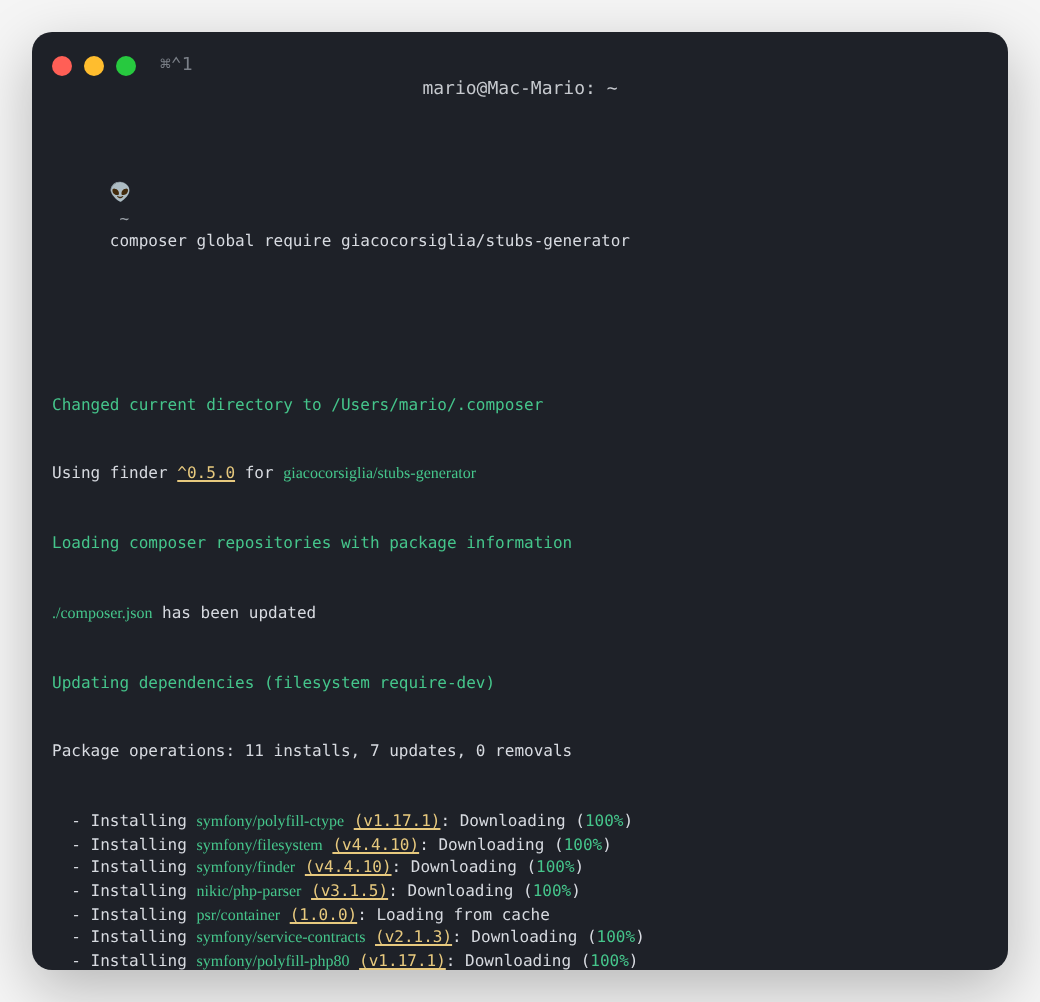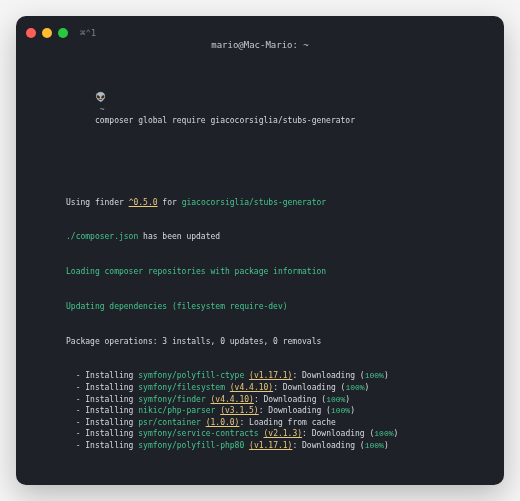--- a/index.html
+++ b/index.html
@@ -6,27 +6,27 @@
   .window{width:488px;height:469px;background:#1e2128;border-radius:10px;box-shadow:0 10px 30px rgba(0,0,0,0.25);overflow:hidden;display:flex;flex-direction:column;}
   .titlebar{display:flex;align-items:center;padding:6px 10px;font-size:9px;color:#aeb3bb;position:relative;flex:0 0 22px;}
   .dots{display:flex;gap:6px;}
   .dot{width:10px;height:10px;border-radius:50%;}
   .dot.r{background:#ff5f56;}
   .dot.y{background:#ffbd2e;}
   .dot.g{background:#27c93f;}
   .tab-label{margin-left:12px;color:#7a7f87;}
   .title{position:absolute;left:0;right:0;text-align:center;color:#c6c9ce;margin-top:24px;}
   .term{flex:1;padding:6px 10px 10px 10px;font-size:8px;line-height:1.45;color:#d7dae0;white-space:pre-wrap;word-break:break-all;}
-  .ln{display:block;margin-left:40px;}
+  .ln{display:block;}
   .prompt{color:#9aa0a7;}
   .cmd{color:#d7dae0;}
   .info{color:#45c58b;}
   .ver{color:#e7c97e;text-decoration:underline;}
-  .pkg{color:#45c58b;}
-  .pct{color:#45c58b;font-family:Liberation Mono, monospace;}
+  .pkg{color:#45c58b;font-family:Liberation Serif, serif;}
+  .pct{color:#45c58b;}
   .msg{color:#d7dae0;}
   .skull{font-size:9px;}
 </style>
 </head>
 <body>
 
 <div class="window">
   <div class="titlebar">
     <div class="dots">
       <div class="dot r"></div>
@@ -37,25 +37,26 @@
     <span class="title">mario@Mac-Mario: ~</span>
   </div>
 
   <div class="term">
     <span class="ln">
       <span class="skull">👽</span>
       <span class="prompt"> <span>~</span> </span>
       <span class="cmd">composer global require giacocorsiglia/stubs-generator</span>
     </span>
     <span class="ln">&nbsp;</span>
+    <span class="ln info">Changed current directory to /Users/mario/.composer</span>
     <span class="ln"><span class="msg">Using finder </span><span class="ver">^0.5.0</span><span class="msg"> for </span><span class="pkg">giacocorsiglia/stubs-generator</span></span>
+    <span class="ln info">Loading composer repositories with package information</span>
     <span class="ln"><span class="pkg">./composer.json</span><span class="msg"> has been updated</span></span>
-    <span class="ln info">Loading composer repositories with package information</span>
     <span class="ln info">Updating dependencies (filesystem require-dev)</span>
-    <span class="ln msg">Package operations: 3 installs, 0 updates, 0 removals</span>
+    <span class="ln msg">Package operations: 11 installs, 7 updates, 0 removals</span>
     <div id="installs"><span class="ln"><span class="msg">  - Installing </span><span class="pkg">symfony/polyfill-ctype</span> <span class="ver">(v1.17.1)</span><span class="msg">: Downloading (</span><span class="pct">100%</span><span class="msg">)</span></span><span class="ln"><span class="msg">  - Installing </span><span class="pkg">symfony/filesystem</span> <span class="ver">(v4.4.10)</span><span class="msg">: Downloading (</span><span class="pct">100%</span><span class="msg">)</span></span><span class="ln"><span class="msg">  - Installing </span><span class="pkg">symfony/finder</span> <span class="ver">(v4.4.10)</span><span class="msg">: Downloading (</span><span class="pct">100%</span><span class="msg">)</span></span><span class="ln"><span class="msg">  - Installing </span><span class="pkg">nikic/php-parser</span> <span class="ver">(v3.1.5)</span><span class="msg">: Downloading (</span><span class="pct">100%</span><span class="msg">)</span></span><span class="ln"><span class="msg">  - Installing </span><span class="pkg">psr/container</span> <span class="ver">(1.0.0)</span><span class="msg">: Loading from cache</span><span class="msg"></span></span><span class="ln"><span class="msg">  - Installing </span><span class="pkg">symfony/service-contracts</span> <span class="ver">(v2.1.3)</span><span class="msg">: Downloading (</span><span class="pct">100%</span><span class="msg">)</span></span><span class="ln"><span class="msg">  - Installing </span><span class="pkg">symfony/polyfill-php80</span> <span class="ver">(v1.17.1)</span><span class="msg">: Downloading (</span><span class="pct">100%</span><span class="msg">)</span></span></div>
     
     
     
     
     
     
   </div>
 </div>
 

